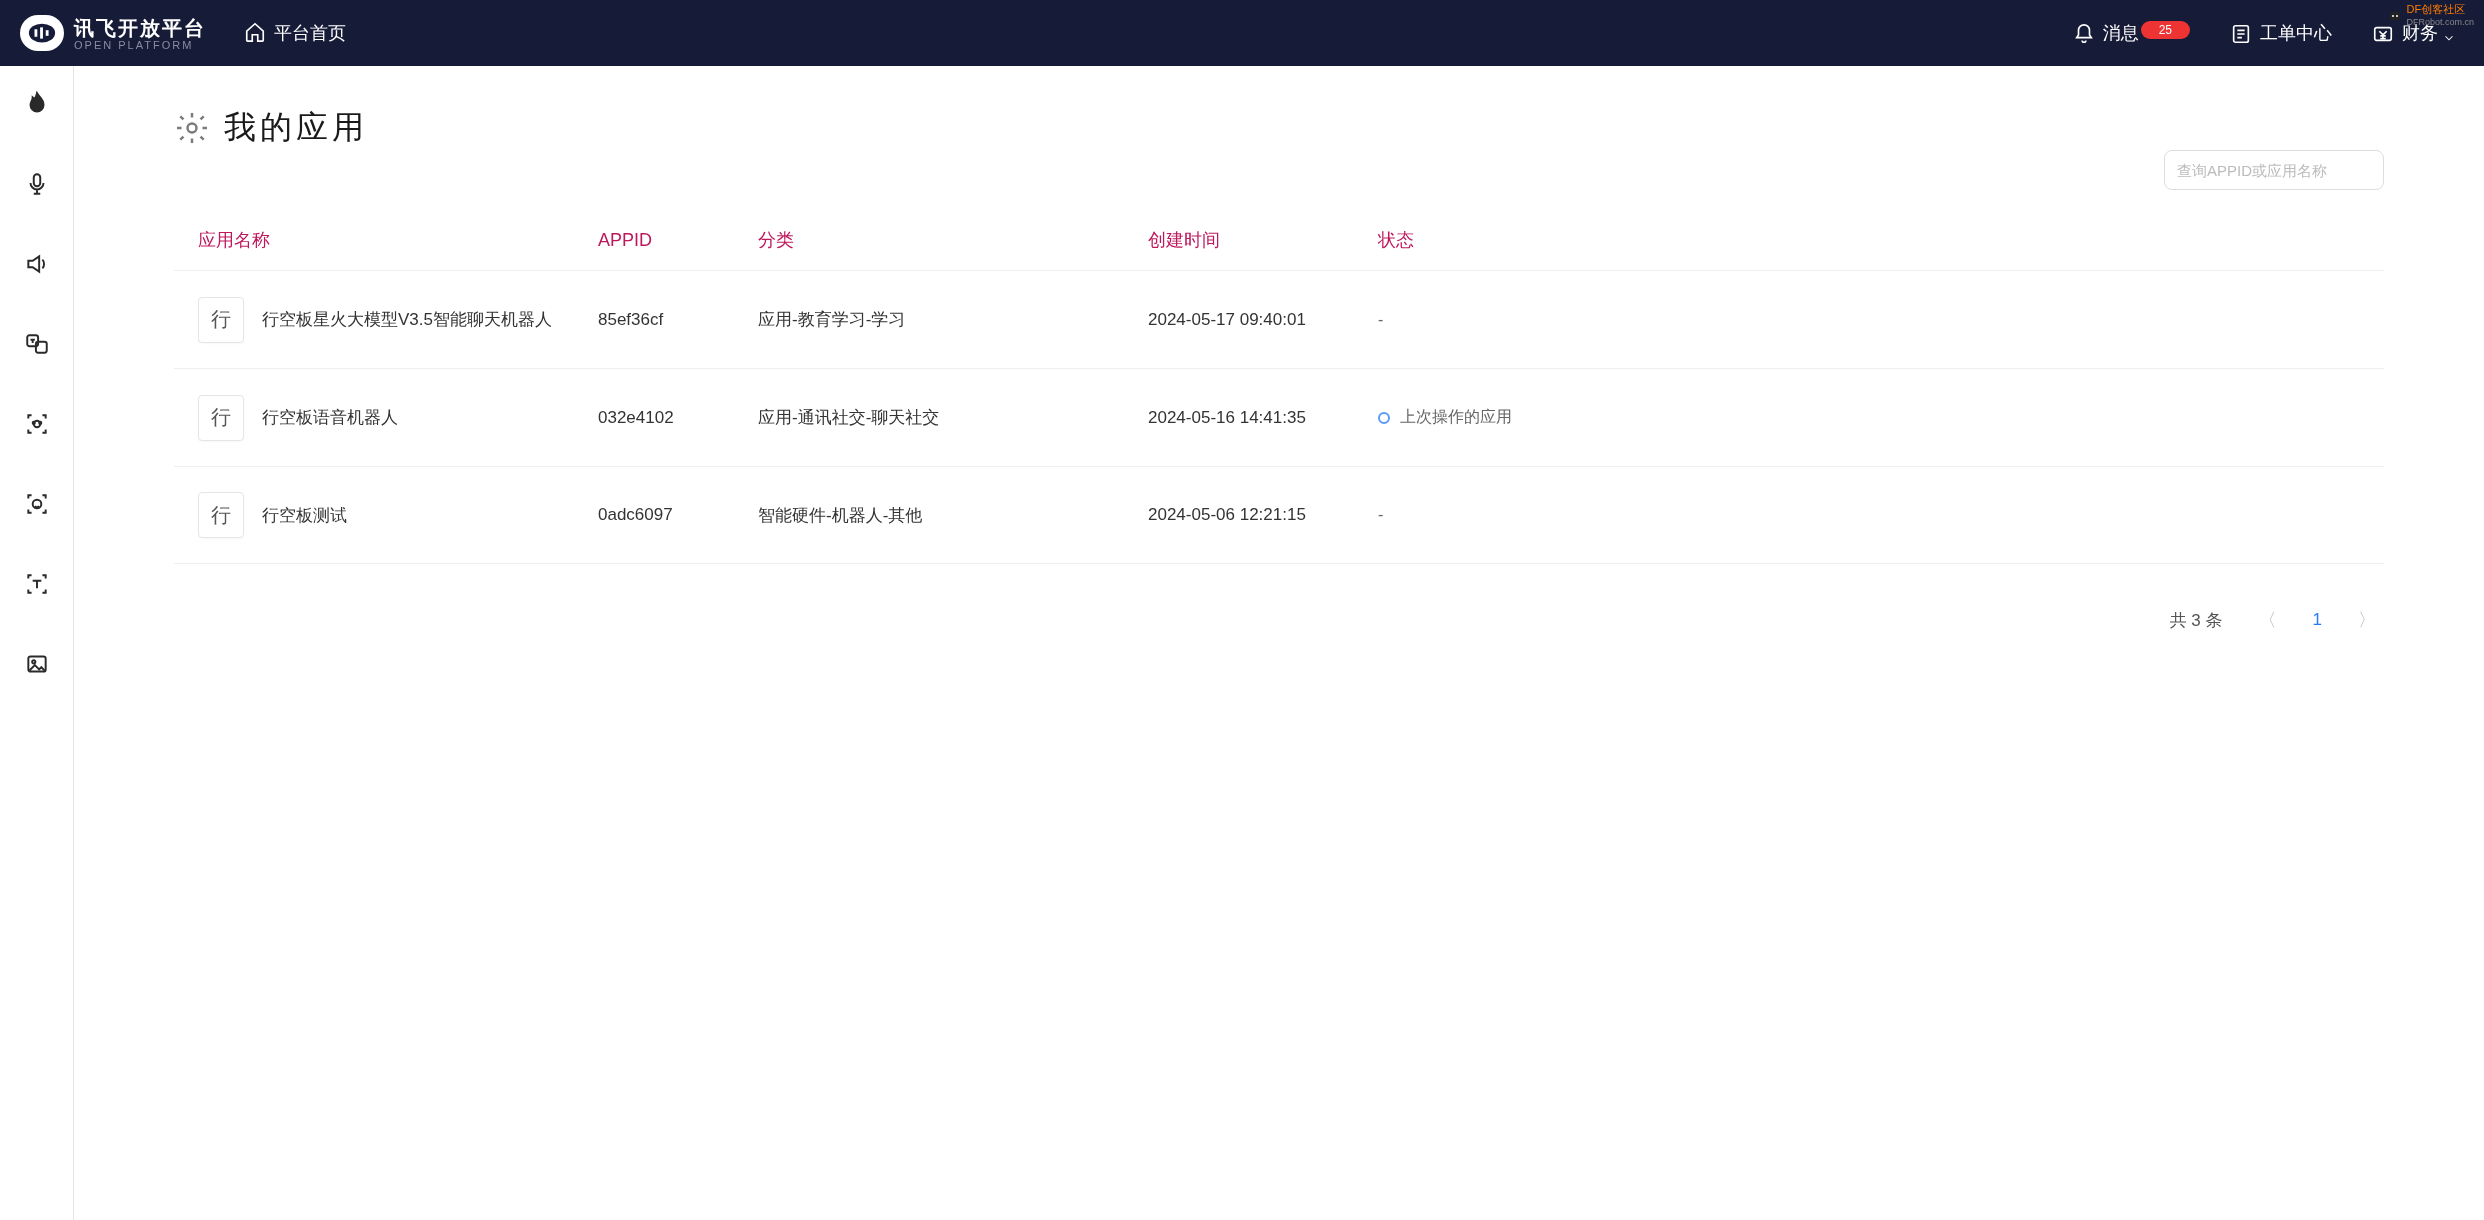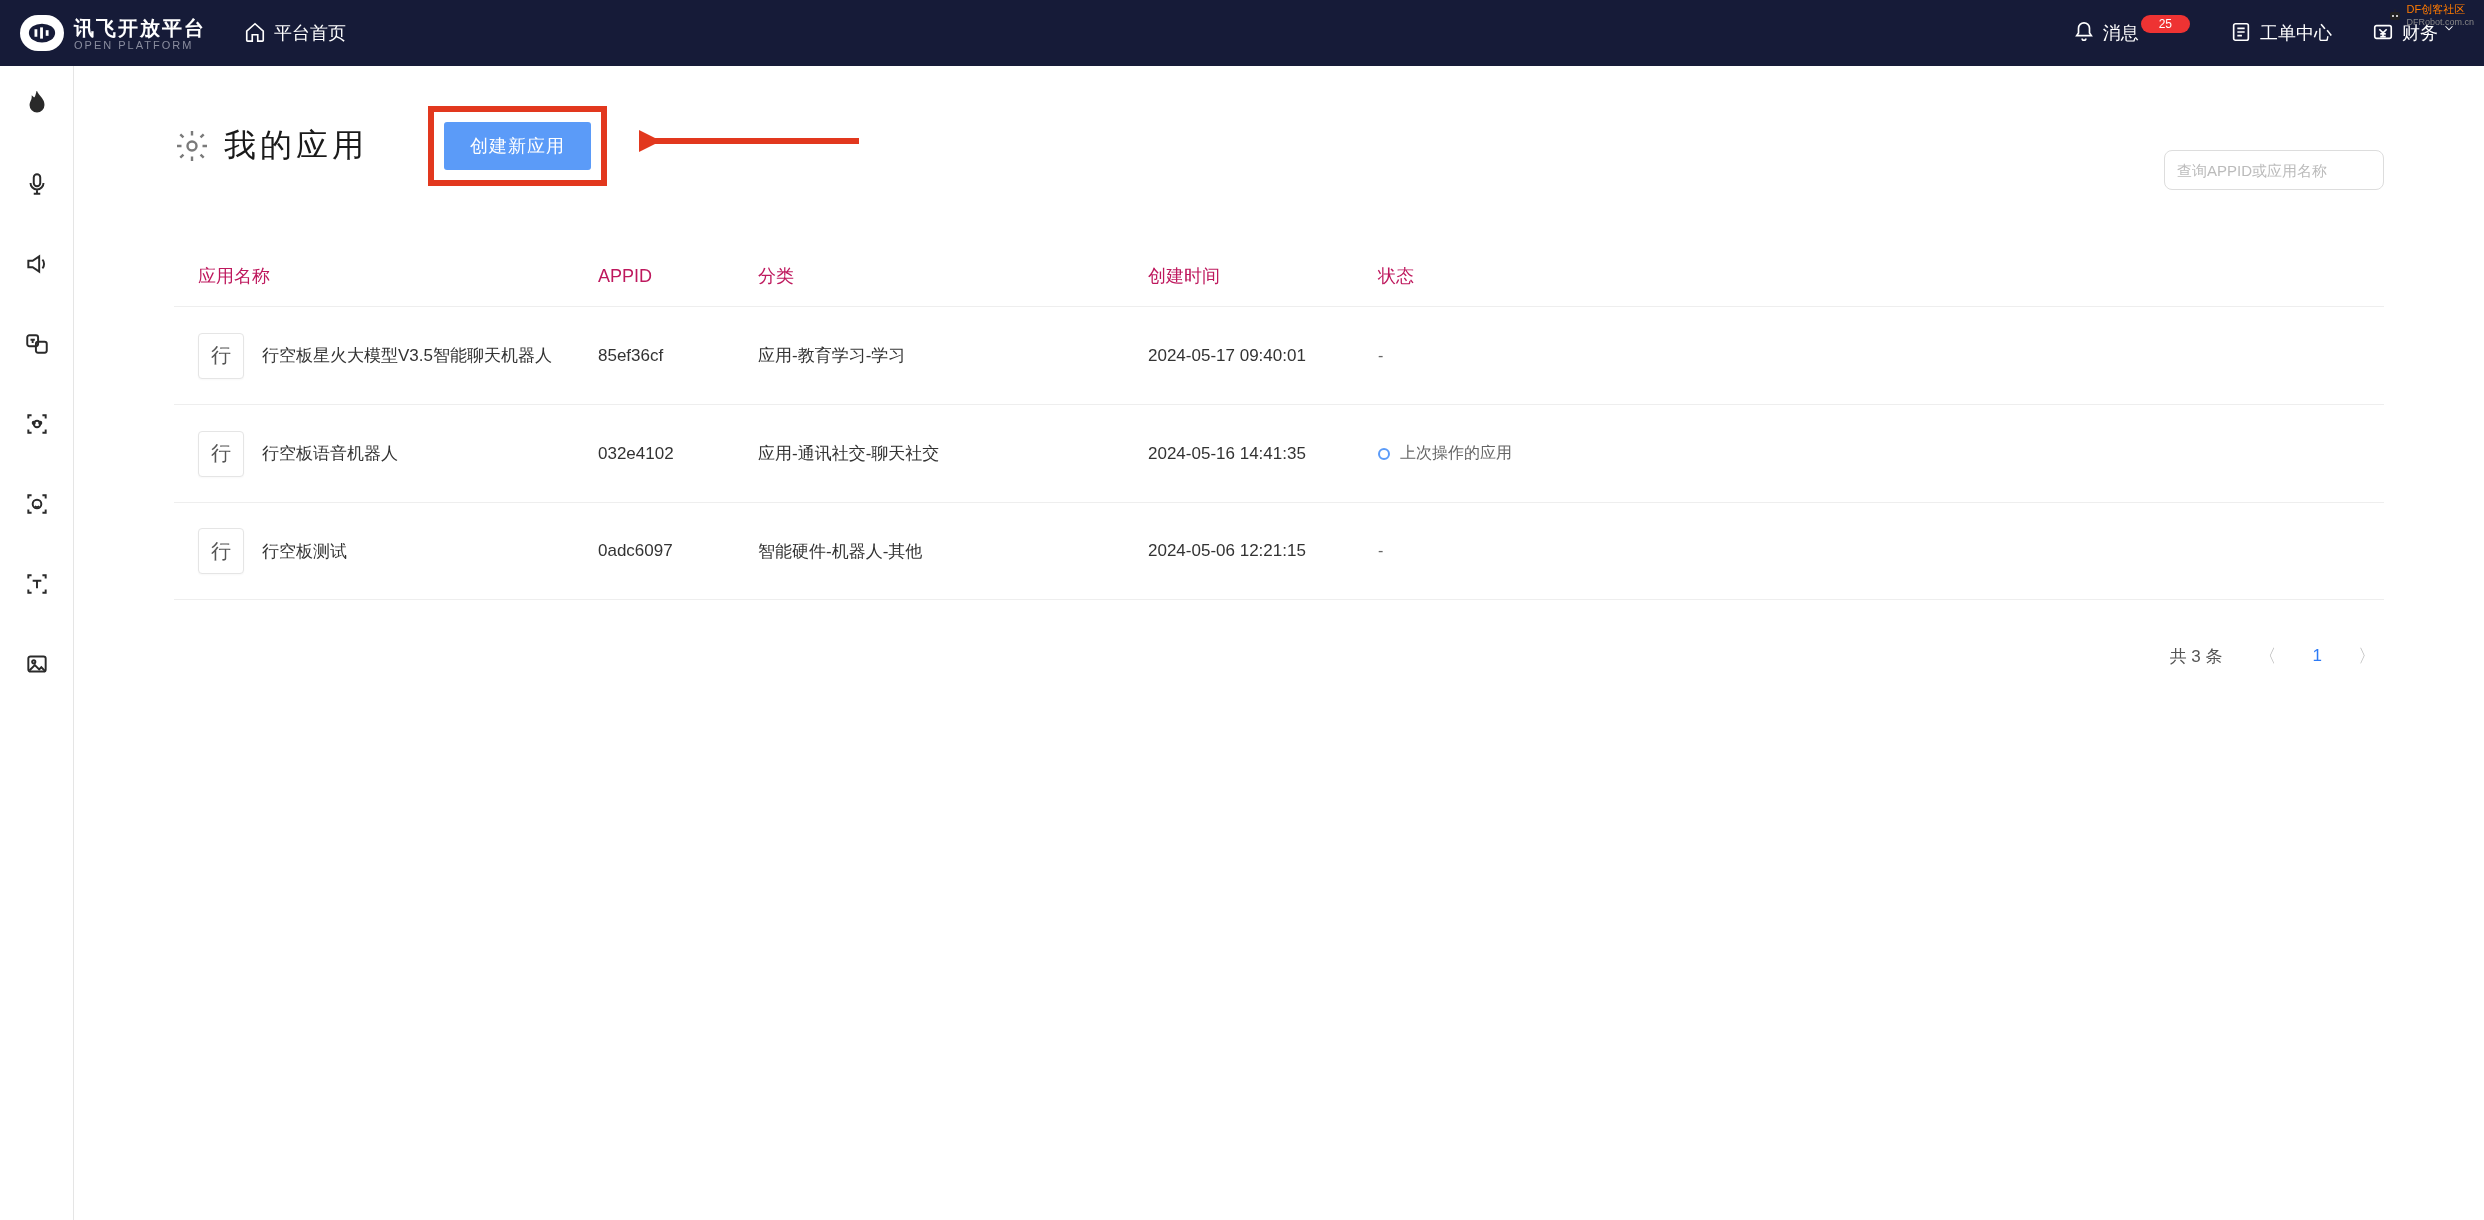--- a/index.html
+++ b/index.html
@@ -8,21 +8,21 @@
     
     .topbar { height: 66px; background: #161b38; display: flex; align-items: center; padding: 0 20px; position: relative; }
     .logo-area { display: flex; align-items: flex-end; }
     .logo-badge { width: 44px; height: 36px; background: #fff; border-radius: 18px; display: flex; align-items: center; justify-content: center; margin-right: 10px; position: relative; }
     .logo-badge svg { width: 30px; height: 24px; }
     .logo-text-main { color: #fff; font-size: 20px; font-weight: 600; letter-spacing: 2px; line-height: 1.1; }
     .logo-text-sub { color: #8a8d9f; font-size: 11px; letter-spacing: 2px; }
     .nav-home { display: flex; align-items: flex-start; color: #fff; font-size: 18px; margin-left: 38px; cursor: pointer; }
     .nav-home svg { width: 22px; height: 22px; margin-right: 8px; fill: #fff; }
     .top-right { position: absolute; right: 20px; display: flex; align-items: center; gap: 40px; }
-    .tr-item { display: flex; align-items: flex-start; color: #fff; font-size: 18px; cursor: pointer; position: relative; }
+    .tr-item { display: flex; align-items: flex-end; color: #fff; font-size: 18px; cursor: pointer; position: relative; }
     .tr-item svg { width: 22px; height: 22px; margin-right: 8px; stroke: #fff; fill: none; stroke-width: 1.8; }
     .badge { background: #e33; color: #fff; font-size: 12px; border-radius: 10px; height: 18px; min-width: 22px; display: inline-flex; align-items: center; justify-content: center; padding: 0 18px; margin-left: 2px; position: relative; top: -6px; }
     .corner-brand { position: absolute; right: 10px; top: 2px; display: flex; align-items: center; font-size: 11px; color: #ff7a00; }
     .corner-brand .sub { color: #888; font-size: 9px; }
     .corner-robot { width: 16px; height: 16px; margin-right: 3px; }
 
     
     .shell { display: flex; min-height: calc(100vh - 66px); }
     .sidebar { width: 74px; border-right: 1px solid #e5e5e5; display: flex; flex-direction: column; align-items: center; padding-top: 24px; gap: 52px; }
     .side-icon { width: 28px; height: 28px; cursor: pointer; display: flex; align-items: center; justify-content: center; }
@@ -182,33 +182,20 @@
 
   <div class="main">
     <div class="page-head" style="position:relative;">
       <span class="gear">
         <svg viewBox="0 0 24 24">
             <circle cx="12" cy="12" r="3"></circle>
             <path d="M12 2v3M12 19v3M4.2 4.2l2.1 2.1M17.7 17.7l2.1 2.1M2 12h3M19 12h3M4.2 19.8l2.1-2.1M17.7 6.3l2.1-2.1"></path>
           </svg>
       </span>
       <h1 class="page-title">我的应用</h1>
-      <div class="create-wrap">
-        <button class="create-btn">创建新应用</button>
-        <div class="arrow">
-          <svg viewBox="0 0 230 30">
-              <defs>
-                <marker id="ah" markerWidth="12" markerHeight="12" refX="2" refY="5" orient="auto">
-                  <path d="M10 0L0 5l10 5z" fill="#e2381e"></path>
-                </marker>
-              </defs>
-              <line x1="220" y1="15" x2="10" y2="15" stroke="#e2381e" stroke-width="6" marker-end="url(#ah)"></line>
-            </svg>
-        </div>
-      </div>
       <div class="search-box">
         <input placeholder="查询APPID或应用名称" style="">
       </div>
     </div>
 
     <div class="table">
       <div class="thead">
         <div>应用名称</div>
         <div>APPID</div>
         <div>分类</div>

